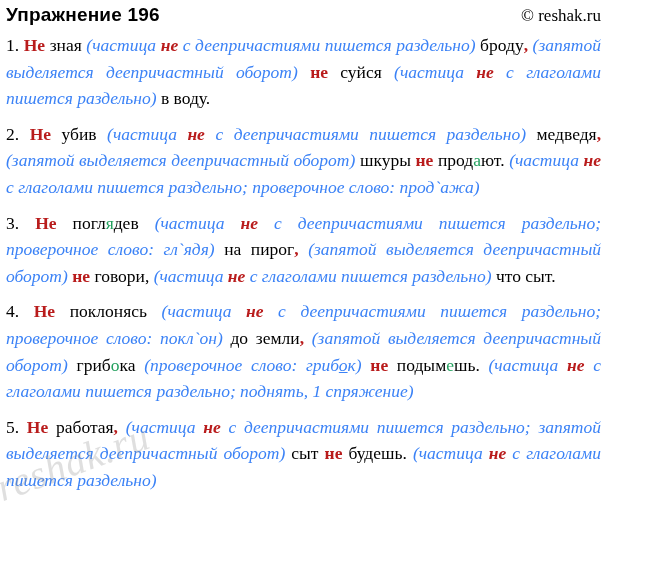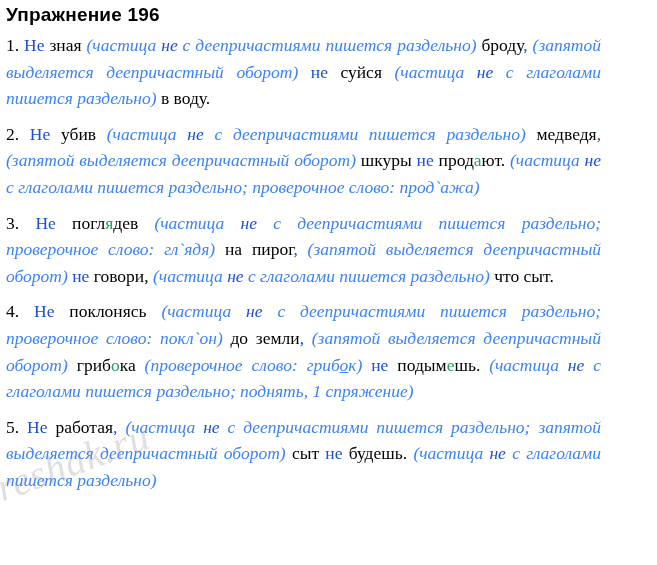--- a/index.html
+++ b/index.html
@@ -45,22 +45,22 @@
     font-size: 17.5px;
     line-height: 1.52;
     text-align: justify;
     margin: 0 0 9px 0;
   }
   .em {
     font-style: italic;
     color: #3b82f6;
   }
   .green {
-    color: #1d4ed8;
-    font-weight: normal;
+    color: #b91c1c;
+    font-weight: bold;
   }
   .greenlight {
     color: #23a05e;
   }
   .u {
     text-decoration: underline;
   }
   .watermark {
     position: absolute;
     left: 6px;
@@ -78,20 +78,21 @@
     font-weight: normal;
   }
 </style>
 </head>
 <body>
 
 <div class="page">
 
   <div class="header">
     <div class="title">Упражнение 196</div>
+    <div class="site">© reshak.ru</div>
   </div>
 
   <div id="tasks">
       <p class="task"><span class="num">1.</span> <span class="green">Не</span><span class="plain"> зная </span><span class="em">(частица </span><span class="em green">не</span><span class="em"> с деепричастиями пишется раздельно)</span><span class="plain"> броду</span><span class="green">,</span><span class="em"> (запятой выделяется деепричастный оборот)</span><span class="green"> не</span><span class="plain"> суйся </span><span class="em">(частица </span><span class="em green">не</span><span class="em"> с глаголами пишется раздельно)</span><span class="plain"> в воду.</span></p>
       <p class="task"><span class="num">2.</span> <span class="green">Не</span><span class="plain"> убив </span><span class="em">(частица </span><span class="em green">не</span><span class="em"> с деепричастиями пишется раздельно)</span><span class="plain"> медведя</span><span class="green">,</span><span class="em"> (запятой выделяется деепричастный оборот)</span><span class="plain"> шкуры </span><span class="green">не</span><span class="plain"> прод</span><span class="greenlight">а</span><span class="plain">ют.</span><span class="em"> (частица </span><span class="em green">не</span><span class="em"> с глаголами пишется раздельно; проверочное слово: прод`ажа)</span></p>
       <p class="task"><span class="num">3.</span> <span class="green">Не</span><span class="plain"> погл</span><span class="greenlight">я</span><span class="plain">дев </span><span class="em">(частица </span><span class="em green">не</span><span class="em"> с деепричастиями пишется раздельно; проверочное слово: гл`ядя)</span><span class="plain"> на пирог</span><span class="green">,</span><span class="em"> (запятой выделяется деепричастный оборот)</span><span class="green"> не</span><span class="plain"> говори, </span><span class="em">(частица </span><span class="em green">не</span><span class="em"> с глаголами пишется раздельно)</span><span class="plain"> что сыт.</span></p>
       <p class="task"><span class="num">4.</span> <span class="green">Не</span><span class="plain"> поклонясь </span><span class="em">(частица </span><span class="em green">не</span><span class="em"> с деепричастиями пишется раздельно; проверочное слово: покл`он)</span><span class="plain"> до земли</span><span class="green">,</span><span class="em"> (запятой выделяется деепричастный оборот)</span><span class="plain"> гриб</span><span class="greenlight">о</span><span class="plain">ка </span><span class="em">(проверочное слово: гриб</span><span class="em u">о</span><span class="em">к)</span><span class="green"> не</span><span class="plain"> подым</span><span class="greenlight">е</span><span class="plain">шь. </span><span class="em">(частица </span><span class="em green">не</span><span class="em"> с глаголами пишется раздельно; поднять, 1 спряжение)</span></p>
       <p class="task"><span class="num">5.</span> <span class="green">Не</span><span class="plain"> работая</span><span class="green">,</span><span class="em"> (частица </span><span class="em green">не</span><span class="em"> с деепричастиями пишется раздельно; запятой выделяется деепричастный оборот)</span><span class="plain"> сыт </span><span class="green">не</span><span class="plain"> будешь. </span><span class="em">(частица </span><span class="em green">не</span><span class="em"> с глаголами пишется раздельно)</span></p>
     </div>
 

